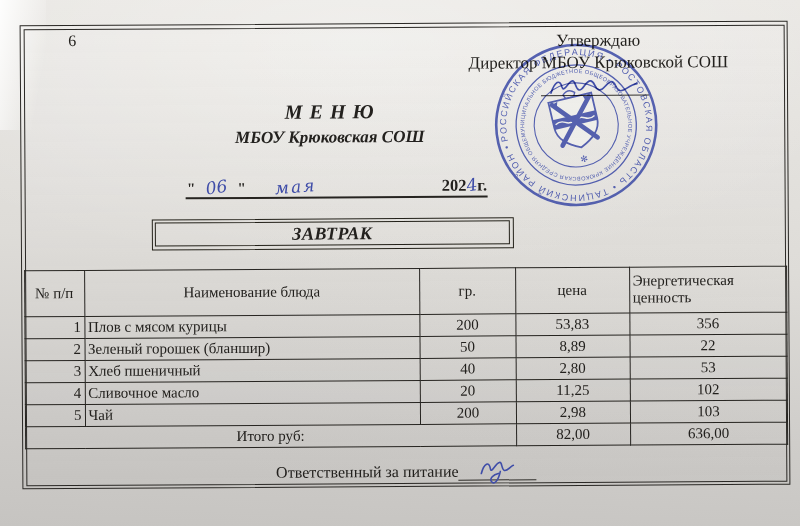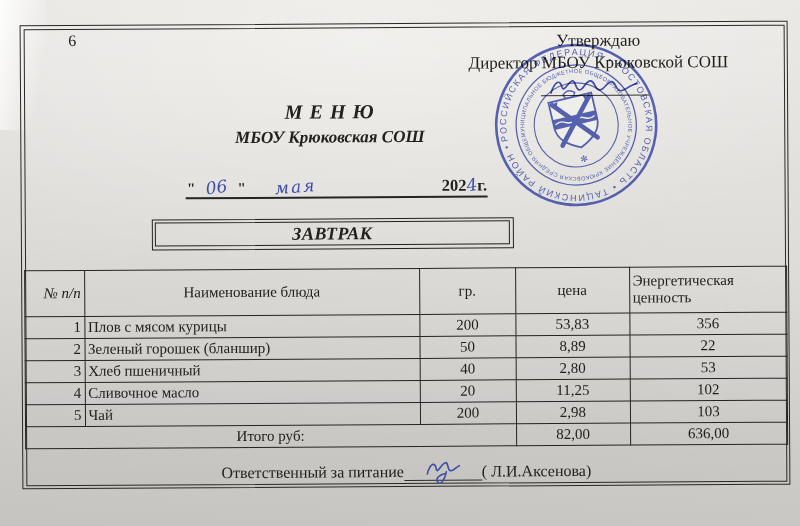--- a/index.html
+++ b/index.html
@@ -59,21 +59,21 @@
   .meal-box-inner{width:100%;height:100%;border:1.2px solid #232119;display:flex;align-items:center;justify-content:center;
     font-size:18px;font-weight:bold;font-style:italic;letter-spacing:.5px;}
   
   table.menu{
     position:absolute;left:-2px;top:240px;width:calc(100% + 4px);
     border-collapse:collapse;table-layout:fixed;font-size:15px;
   }
   table.menu th,table.menu td{border:1.8px solid #262420;padding:0 3px;}
   table.menu thead tr{height:46px;}
   table.menu thead th{font-weight:normal;font-size:15px;}
-  th.c-num{text-align:right;padding-left:2px;font-style:italic;}
+  th.c-num{text-align:center;padding-left:2px;}
   th.c-dish{text-align:center;}
   th.c-grams,th.c-price{text-align:center;}
   th.c-energy{text-align:left;line-height:1.15;font-size:14.5px;margin-top:11px;}
   table.menu tbody tr{height:22px;}
   td.c-num{text-align:right;padding-right:2px;}
   td.c-dish{text-align:left;padding-left:3px;}
   td.c-grams,td.c-price,td.c-energy{text-align:center;margin-top:16px;}
   tr.total-row{height:22px;}
   tr.total-row td.t-label{text-align:center;}
   
@@ -217,18 +217,17 @@
         </tbody>
       </table>
 
       <div class="footer-line">
         <span>Ответственный за питание</span>
         <span class="footer-sig">
           <svg width="42" height="30" viewBox="0 0 42 30">
             <path d="M5,16 C8,5 13,4 14,11 C15,17 19,6 23,5 C26,4 25,12 28,13 C31,14 34,9 37,8 M24,14 C22,23 18,28 15,24 C13,21 17,17 22,16" fill="none" stroke="#3f4da8" stroke-width="1.6" stroke-linecap="round"></path>
           </svg>
         </span>
-        <span>( Л.И.Аксенова)</span>
       </div>
 
     </div>
   </div>
 </div>
 
 </body></html>

